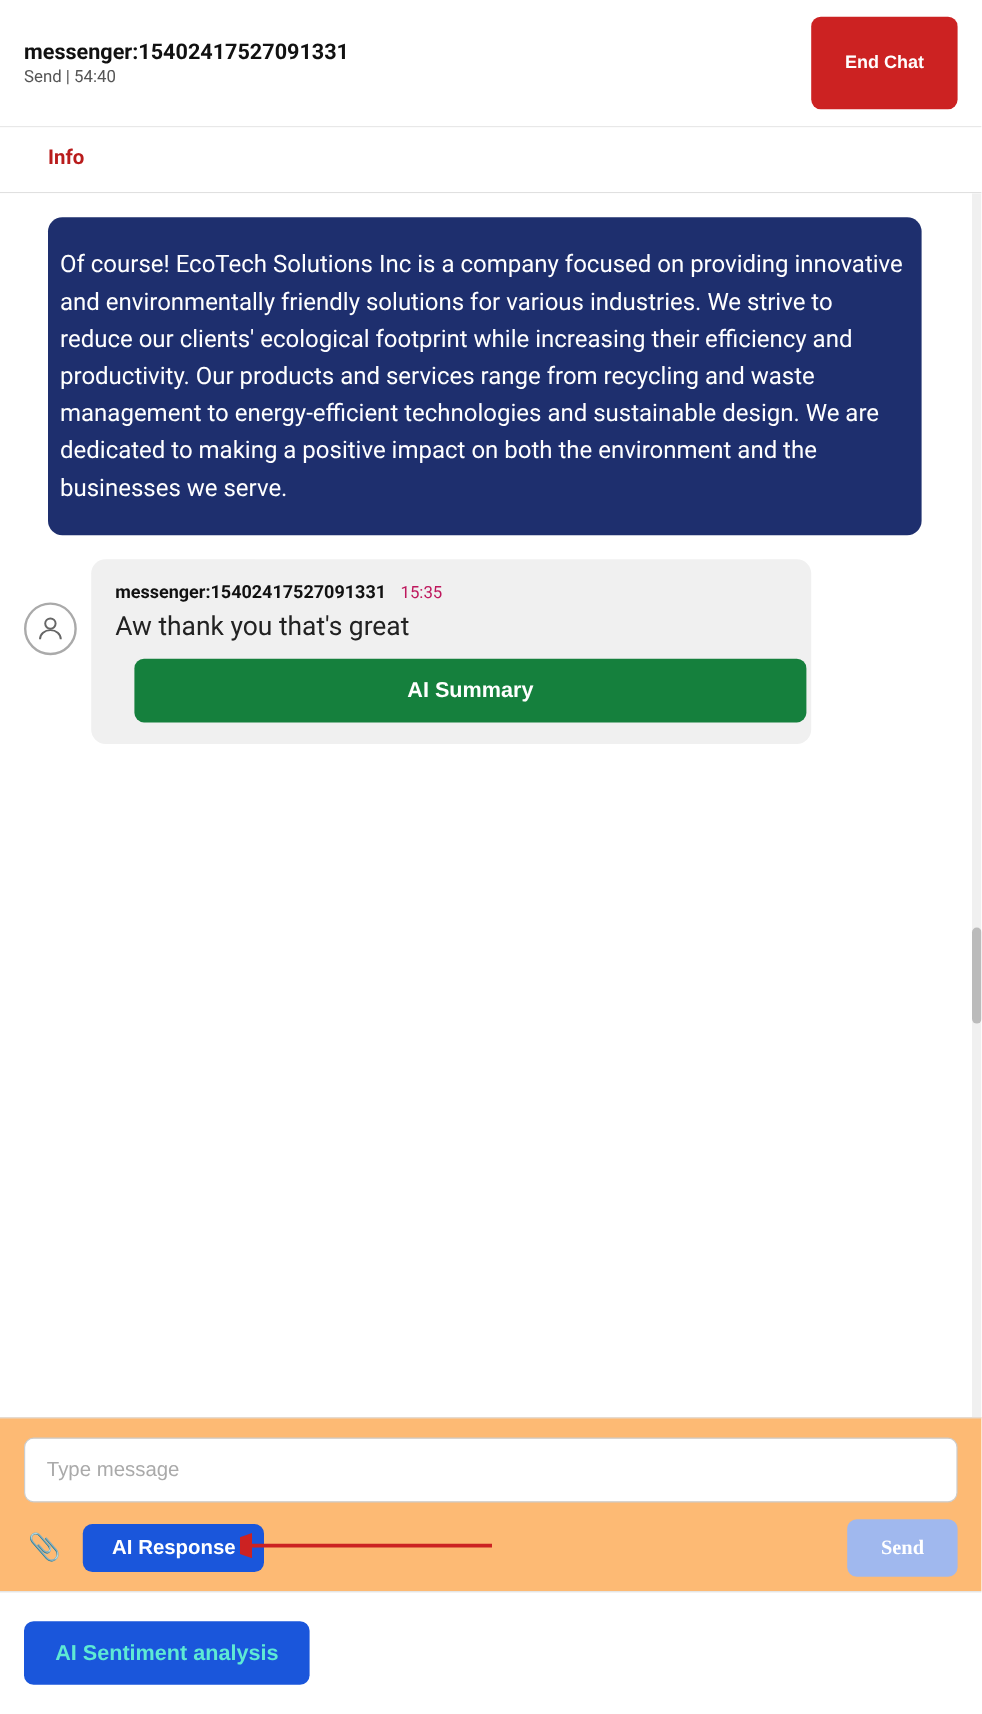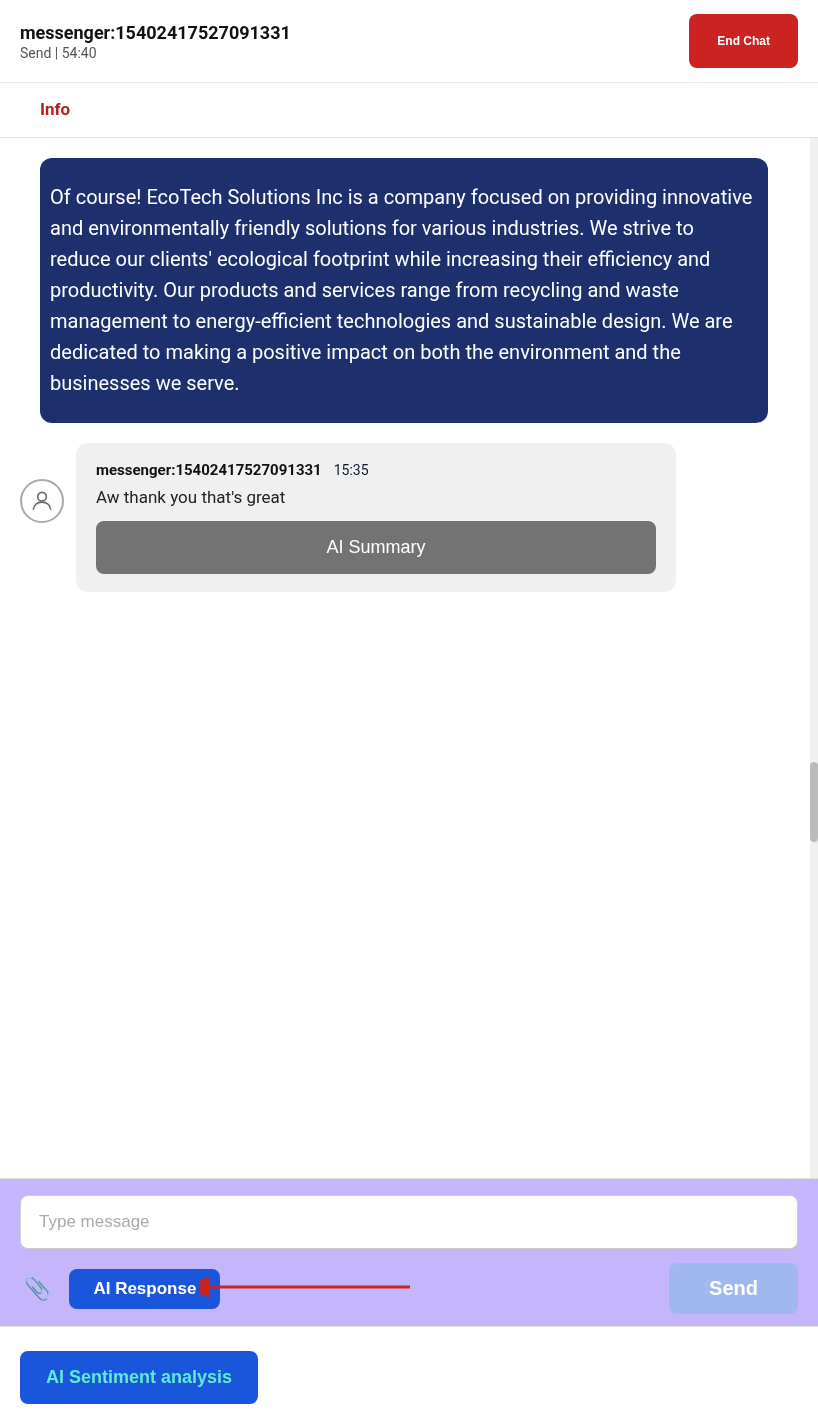--- a/index.html
+++ b/index.html
@@ -41,22 +41,22 @@
       font-size: 14px;
       color: #555;
       margin-top: 2px;
     }
 
     .end-chat-btn {
       background: #cc2222;
       color: #fff;
       border: none;
       border-radius: 8px;
-      padding: 20px 28px;
-      font-size: 12px;
+      padding: 30px 28px;
+      font-size: 15px;
       font-weight: 600;
       cursor: pointer;
     }
 
     
     .tabs {
       display: flex;
       border-bottom: 1px solid #e0e0e0;
       padding: 0 20px;
     }
@@ -140,40 +140,41 @@
     }
 
     .user-name {
       font-weight: 700;
       font-size: 15px;
       color: #111;
     }
 
     .user-time {
       font-size: 14px;
-      color: #0f172a;
+      color: #be185d;
     }
 
     .user-message-text {
-      font-size: 17px;
+      font-size: 22px;
       color: #222;
       margin-bottom: 14px;
     }
 
     .ai-summary-btn {
-      background: #737373;
+      background: #15803d;
       color: #fff;
       border: none;
       border-radius: 8px;
       padding: 16px 0;
       font-size: 18px;
-      font-weight: 400;
+      font-weight: 700;
       cursor: pointer;
       width: 100%;
       display: block;
+      margin-left: 16px;
     }
 
     
     .chat-scroll-wrapper {
       flex: 1;
       overflow-y: auto;
       position: relative;
     }
 
     .scrollbar-track {
@@ -192,21 +193,21 @@
       width: 8px;
       height: 80px;
       background: #bbb;
       border-radius: 4px;
     }
 
     
     .input-area {
       border-top: 1px solid #e0e0e0;
       padding: 16px 20px 12px;
-      background: #c4b5fd;
+      background: #fdba74;
     }
 
     .message-input {
       width: 100%;
       border: 1.5px solid #ccc;
       border-radius: 8px;
       padding: 16px 18px;
       font-size: 17px;
       color: #aaa;
       outline: none;
@@ -244,25 +245,26 @@
       font-size: 17px;
       font-weight: 700;
       cursor: pointer;
     }
 
     .send-btn {
       background: #a0b8ee;
       color: #fff;
       border: none;
       border-radius: 8px;
-      padding: 14px 40px;
-      font-size: 20px;
+      padding: 14px 28px;
+      font-size: 17px;
       font-weight: 600;
       cursor: pointer;
       margin-left: auto;
+      font-family: Liberation Serif, serif;
     }
 
     
     .arrow-annotation {
       position: absolute;
       left: 180px;
       top: 50%;
       transform: translateY(-50%);
       pointer-events: none;
     }

